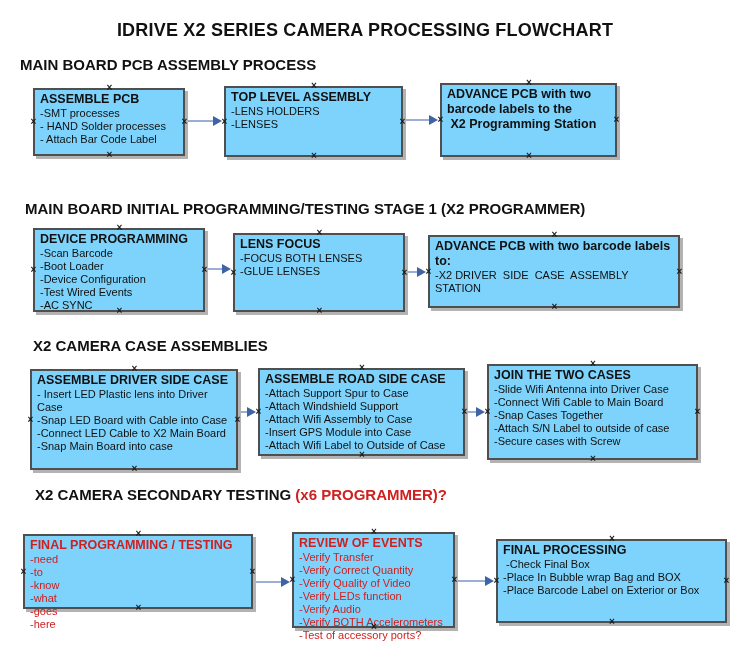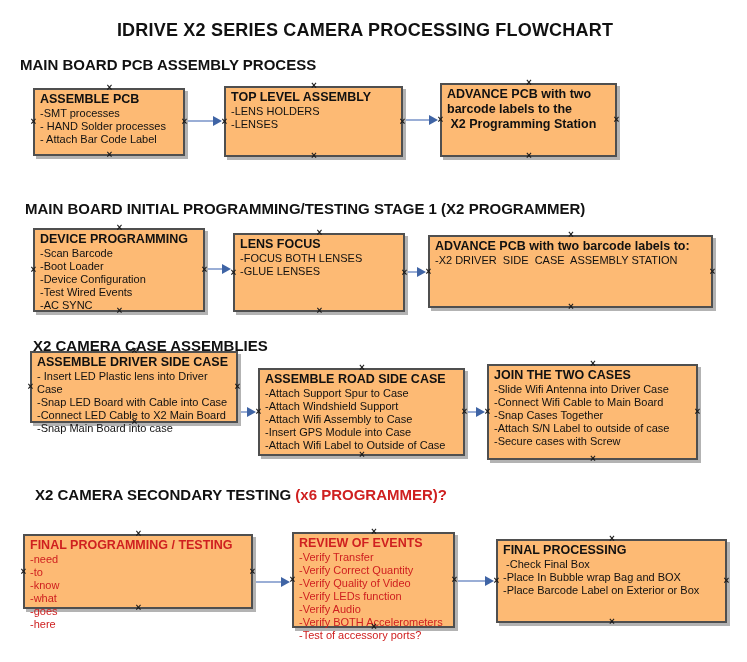--- a/index.html
+++ b/index.html
@@ -9,21 +9,21 @@
   }
   .page-title{
     position:absolute;top:20px;left:0;width:730px;text-align:center;
     font-size:18px;font-weight:bold;letter-spacing:.2px;color:#111;
   }
   .shead{
     position:absolute;font-size:15px;font-weight:bold;color:#111;white-space:nowrap;
   }
   .shead .red{color:#cf2020;text-align:center;}
   .fbox{
-    position:absolute;box-sizing:border-box;background:#fdba74;
+    position:absolute;box-sizing:border-box;background:#7dd3fc;
     border:2px solid #4f4f4f;box-shadow:3px 3px 0 #b3b3b3;
     padding:2px 4px 8px 5px;
   }
   .ft{font-size:12.5px;font-weight:bold;line-height:15px;white-space:pre-wrap;}
   .ft.red,.fl.red{color:#cf2020;}
   .fl{font-size:11px;line-height:13px;white-space:pre-wrap;}
   .h{position:absolute;font-style:normal;font-size:10px;font-weight:bold;
      line-height:8px;color:#1a1a1a;width:7px;height:8px;text-align:center;}
   .h::before{content:"\00d7";}
   .ht{top:-6px;left:50%;margin-left:-3px;}
@@ -96,34 +96,34 @@
   <div class="fbox" style="left:233px;top:233px;width:172px;height:79px">
     <i class="h ht"></i>
     <i class="h hb"></i>
     <i class="h hl"></i>
     <i class="h hr"></i>
     <div class="ft">LENS FOCUS</div>
     <div class="fl">-FOCUS BOTH LENSES</div>
     <div class="fl">-GLUE LENSES</div>
   </div>
 
-  <div class="fbox" style="left:428px;top:235px;width:285px;height:73px">
+  <div class="fbox" style="left:428px;top:235px;width:252px;height:73px">
     <i class="h ht"></i>
     <i class="h hb"></i>
     <i class="h hl"></i>
     <i class="h hr"></i>
     <div class="ft">ADVANCE PCB with two barcode labels to:</div>
     <div class="fl">-X2 DRIVER  SIDE  CASE  ASSEMBLY STATION</div>
   </div>
 
   <div class="shead" style="left:33px;top:337px">
     <span>X2 CAMERA CASE ASSEMBLIES</span>
   </div>
 
-  <div class="fbox" style="left:30px;top:351px;width:208px;height:72px">
+  <div class="fbox" style="left:30px;top:369px;width:208px;height:101px">
     <i class="h ht"></i>
     <i class="h hb"></i>
     <i class="h hl"></i>
     <i class="h hr"></i>
     <div class="ft">ASSEMBLE DRIVER SIDE CASE</div>
     <div class="fl">- Insert LED Plastic lens into Driver Case</div>
     <div class="fl">-Snap LED Board with Cable into Case</div>
     <div class="fl">-Connect LED Cable to X2 Main Board</div>
     <div class="fl">-Snap Main Board into case</div>
   </div>

